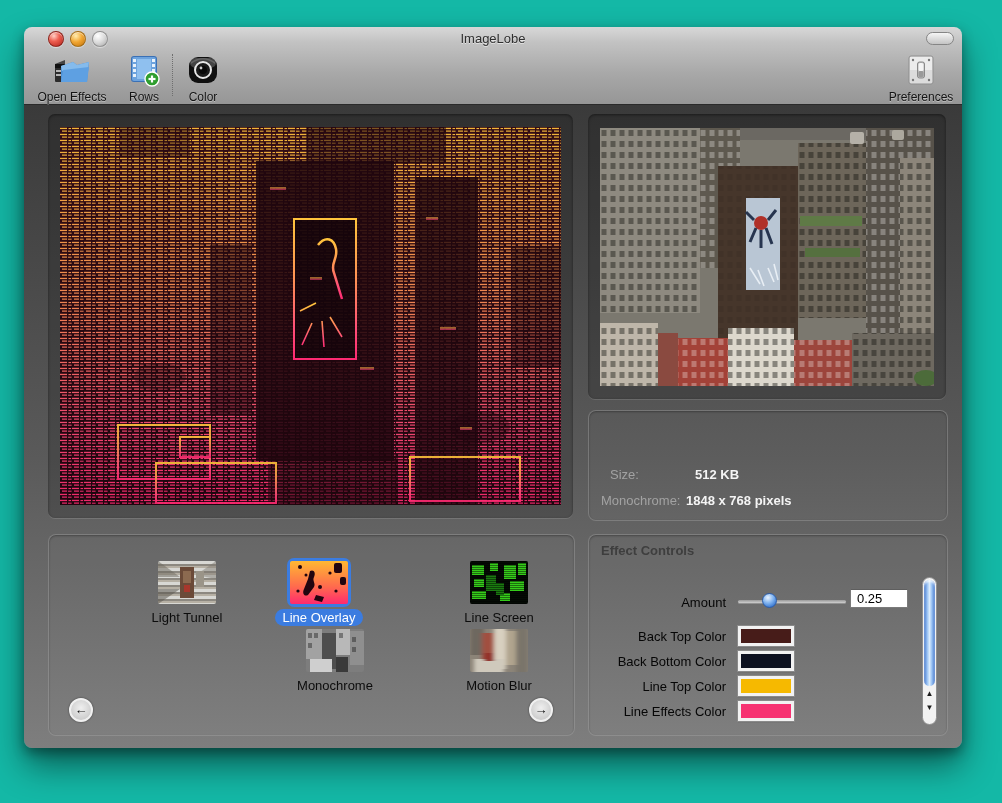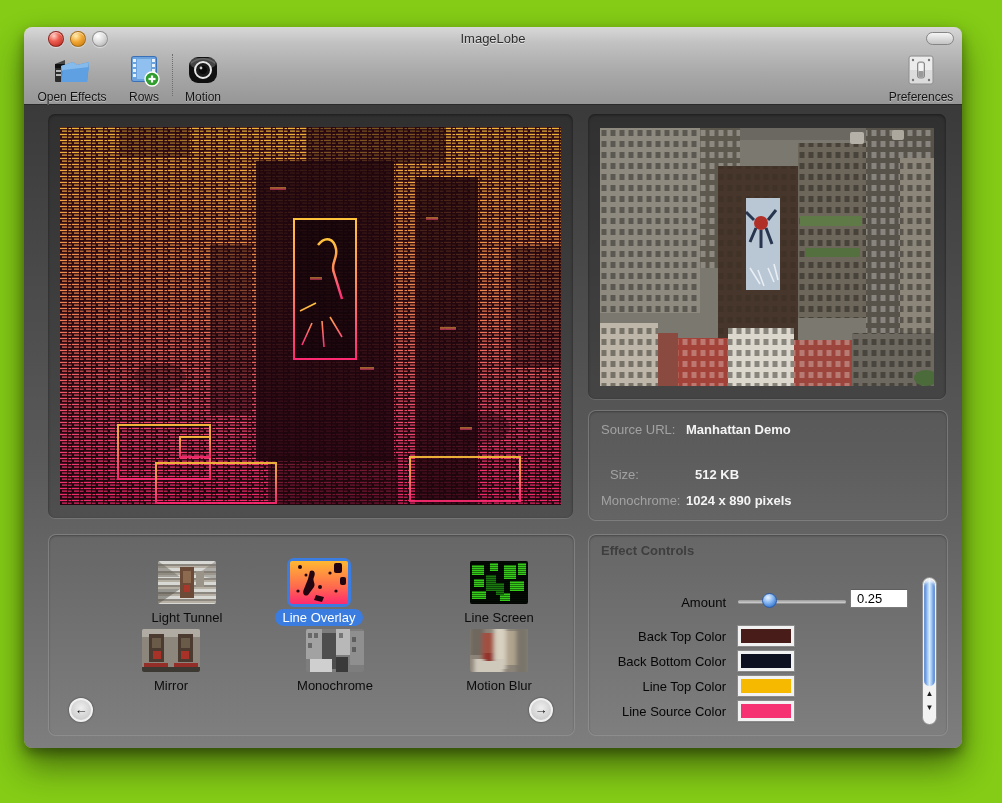--- a/index.html
+++ b/index.html
@@ -1,16 +1,16 @@
 <!DOCTYPE html>
 <html><head>
 <meta charset="utf-8">
 <style>
   html,body{margin:0;padding:0;background:#ffffff;font-family:"Liberation Sans",sans-serif;}
-  #stage{position:relative;width:1002px;height:803px;background:#84cc16;overflow:hidden;}
+  #stage{position:relative;width:1002px;height:803px;background:#14b8a6;overflow:hidden;}
 
   
   .window{position:absolute;left:24px;top:27px;width:938px;height:721px;border-radius:8px;
     box-shadow:0 18px 34px rgba(0,0,0,.48),0 5px 12px rgba(0,0,0,.35);overflow:hidden;}
   .chrome{position:absolute;left:0;top:0;right:0;height:77px;
     background:linear-gradient(#d8d8d8,#c2c2c2 20%,#a8a8a8 60%,#969696);
     border-bottom:1px solid #2a2a2a;}
   .titlebar{position:relative;height:23px;}
   .title{position:absolute;left:0;right:0;top:4px;text-align:center;font-size:13px;color:#2e2e2e;
     text-shadow:0 1px 0 rgba(255,255,255,.55);}
@@ -145,21 +145,21 @@
           <div class="tb-icon">
             <svg width="34" height="34" viewBox="0 0 34 34">
               <rect x="3" y="3" width="28" height="26" rx="9" fill="#101010"></rect>
               <path d="M5,10 q12,-9 24,0 l0,-2 q-12,-8 -24,0 z" fill="#3a3a3a"></path>
               <rect x="4" y="4" width="26" height="10" rx="6" fill="rgba(255,255,255,0.22)"></rect>
               <circle cx="17" cy="16" r="8" fill="#1b1b1b" stroke="#e8e8e8" stroke-width="2"></circle>
               <circle cx="17" cy="16" r="4" fill="#0a0a0a"></circle>
               <circle cx="15" cy="14" r="1.4" fill="#cfcfcf"></circle>
             </svg>
           </div>
-          <div class="tb-label">Motion</div>
+          <div class="tb-label">Color</div>
         </div>
 
         <div class="tb-item" style="left:860px;width:74px;">
           <div class="tb-icon">
             <svg width="32" height="34" viewBox="0 0 32 34">
               <rect x="4" y="2" width="24" height="28" rx="2" fill="#dcdcdc" stroke="#8f8f8f"></rect>
               <rect x="5" y="3" width="22" height="13" fill="#ececec"></rect>
               <g fill="#777">
                 <circle cx="8" cy="6" r="1.2"></circle>
                   <circle cx="24" cy="6" r="1.2"></circle>
@@ -275,31 +275,27 @@
             <rect x="128" y="200" width="66" height="58" fill="url(#w1)"></rect>
           <rect x="194" y="212" width="58" height="46" fill="#9c453c"></rect>
             <rect x="194" y="212" width="58" height="46" fill="url(#w2)"></rect>
           <rect x="252" y="205" width="82" height="53" fill="#6e6960"></rect>
             <rect x="252" y="205" width="82" height="53" fill="url(#w1)"></rect>
           <ellipse cx="326" cy="250" rx="12" ry="8" fill="#4c6b3a"></ellipse>
         </svg>
       </div>
 
       <div class="panel info-panel">
-        <div class="info-row" style="top:11px;">
-          <span class="info-label">Source URL:</span>
-          <span class="info-value">Manhattan Demo</span>
-        </div>
         <div class="info-row" style="top:56px;margin-left:9px;">
           <span class="info-label">Size:</span>
           <span class="info-value">512 KB</span>
         </div>
         <div class="info-row" style="top:82px;">
           <span class="info-label">Monochrome:</span>
-          <span class="info-value">1024 x 890 pixels</span>
+          <span class="info-value">1848 x 768 pixels</span>
         </div>
       </div>
 
       <div class="panel effects-panel">
 
         <div class="effect-item" style="left:78px;top:23px;">
           <span class="effect-thumb-wrap"><span class="effect-thumb">
             <svg width="58" height="43" viewBox="0 0 58 43" preserveAspectRatio="none">
               <defs>
                     <pattern id="lt" width="58" height="7" patternUnits="userSpaceOnUse">
@@ -369,37 +365,20 @@
               <g fill="#1a7a10">
                 <rect x="16" y="14" width="10" height="16"></rect>
                     <rect x="26" y="22" width="8" height="12"></rect>
               </g>
               <rect width="58" height="43" fill="url(#scan)"></rect>
             </svg>
           </span></span>
           <div><span class="effect-label">Line Screen</span></div>
         </div>
 
-        <div class="effect-item" style="left:62px;top:91px;">
-          <span class="effect-thumb-wrap"><span class="effect-thumb">
-            <svg width="58" height="43" viewBox="0 0 58 43" preserveAspectRatio="none">
-              <g id="mhalf">
-                <rect x="0" y="0" width="29" height="43" fill="#8c867c"></rect>
-                <rect x="0" y="0" width="29" height="8" fill="#b0aca4"></rect>
-                <rect x="7" y="5" width="15" height="28" fill="#4a3a30"></rect>
-                <rect x="10" y="9" width="9" height="10" fill="#6a5a48"></rect>
-                <rect x="11" y="22" width="8" height="8" fill="#a83228"></rect>
-                <rect x="2" y="34" width="24" height="4" fill="#932e28"></rect>
-                <rect x="0" y="38" width="29" height="5" fill="#3c3832"></rect>
-              </g>
-              <use href="#mhalf" transform="translate(58,0) scale(-1,1)"></use>
-            </svg>
-          </span></span>
-          <div><span class="effect-label">Mirror</span></div>
-        </div>
         <div class="effect-item" style="left:226px;top:91px;">
           <span class="effect-thumb-wrap"><span class="effect-thumb">
             <svg width="58" height="43" viewBox="0 0 58 43" preserveAspectRatio="none">
               <rect width="58" height="43" fill="#7d7d7d"></rect>
               <rect x="0" y="0" width="16" height="30" fill="#a2a2a2"></rect>
               <rect x="16" y="4" width="14" height="36" fill="#4e4e4e"></rect>
               <rect x="30" y="0" width="14" height="26" fill="#b8b8b8"></rect>
               <rect x="44" y="2" width="14" height="34" fill="#8f8f8f"></rect>
               <rect x="4" y="30" width="22" height="13" fill="#cfcfcf"></rect>
               <rect x="30" y="28" width="12" height="15" fill="#3a3a3a"></rect>
@@ -458,21 +437,21 @@
 
         <div class="ctl-label swatch-row-label" style="left:-13px;top:94px;">Back Top Color</div>
         <div class="swatch" style="top: 91px; background: rgb(71, 28, 25);"></div>
 
         <div class="ctl-label swatch-row-label" style="left:-13px;top:119px;">Back Bottom Color</div>
         <div class="swatch" style="top: 116px; background: rgb(13, 17, 32);"></div>
 
         <div class="ctl-label swatch-row-label" style="left:-13px;top:144px;">Line Top Color</div>
         <div class="swatch" style="top: 141px; background: rgb(246, 185, 0);"></div>
 
-        <div class="ctl-label swatch-row-label" style="left:-13px;top:169px;">Line Source Color</div>
+        <div class="ctl-label swatch-row-label" style="left:-13px;top:169px;">Line Effects Color</div>
         <div class="swatch" style="top: 166px; background: rgb(247, 50, 114);"></div>
 
         <div class="vscroll">
           <div class="vthumb"></div>
           <div class="varrow up">▲</div>
           <div class="varrow down">▼</div>
         </div>
       </div>
 
     </div>

